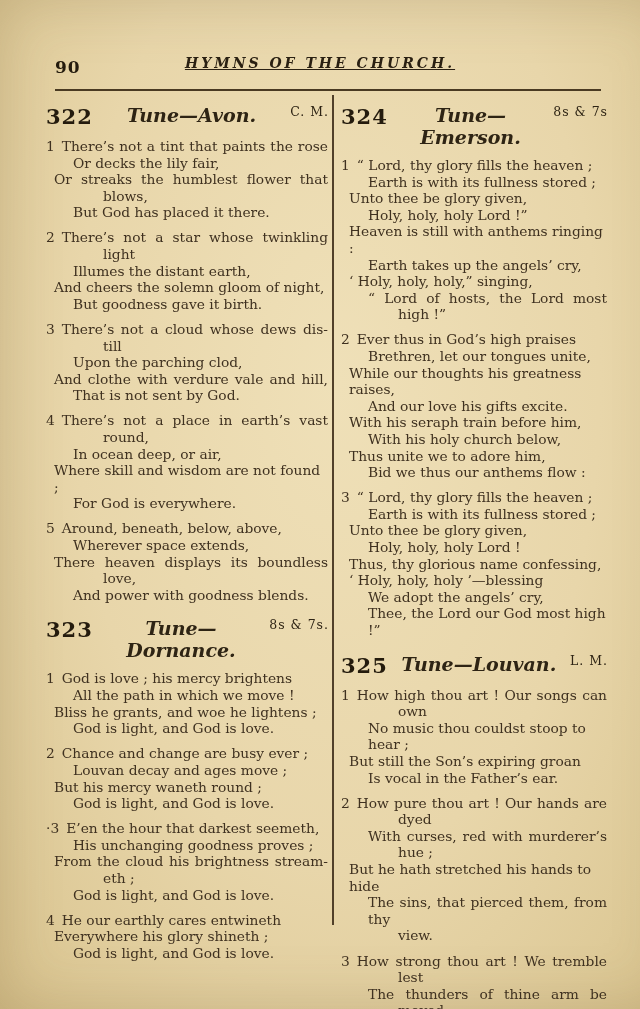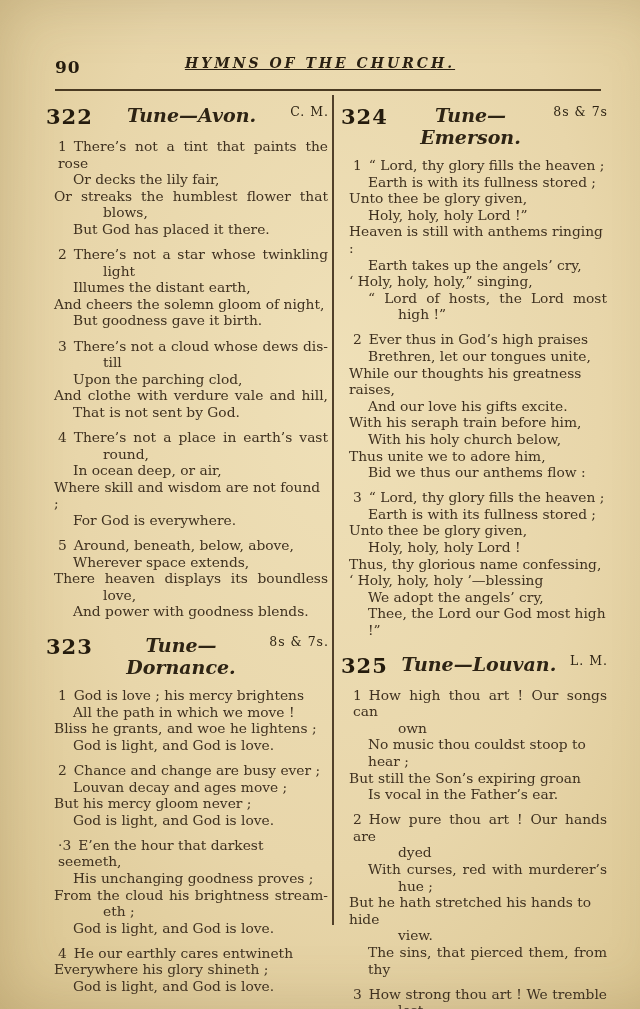--- a/index.html
+++ b/index.html
@@ -19,21 +19,21 @@
   .col{position:absolute;top:100px;}
   .col-left{left:46px;width:283px;}
   .col-right{left:341px;width:267px;}
   .hymn+.hymn{margin-top:14px;}
   .hymn-head{display:flex;align-items:flex-start;margin:4px 0 9px 0;}
   .hymn-number{font-size:21px;font-weight:bold;letter-spacing:1px;color:#241b0d;}
   .hymn-tune{flex:1;text-align:center;font-style:italic;font-weight:bold;font-size:19px;color:#2e2414;}
   .hymn-meter{font-size:12.5px;letter-spacing:1px;color:#2e2414;}
   .verse{margin-bottom:8.5px;}
   .line{font-size:13.8px;line-height:16.6px;white-space:normal;}
-  .line.first{margin-left:12px;}
+  .line.first{margin-left:0;}
   .line.i0{margin-left:8px;}
   .line.i1{margin-left:27px;}
   .line.i2{margin-left:57px;}
   .line.j{text-align:justify;text-align-last:justify;margin-right:1px;}
   .vnum{margin-right:7px;}
 </style>
 </head>
 <body>
 
 <div class="page">
@@ -92,21 +92,21 @@
         </div>
         <div class="verse">
           <div class="line first"><span class="vnum">1</span>God is love ; his mercy brightens</div>
           <div class="line i1">All the path in which we move !</div>
           <div class="line i0">Bliss he grants, and woe he lightens ;</div>
           <div class="line i1">God is light, and God is love.</div>
         </div>
         <div class="verse">
           <div class="line first"><span class="vnum">2</span>Chance and change are busy ever ;</div>
           <div class="line i1">Louvan decay and ages move ;</div>
-          <div class="line i0">But his mercy gloom never ;</div>
+          <div class="line i0">But his mercy waneth round ;</div>
           <div class="line i1">God is light, and God is love.</div>
         </div>
         <div class="verse">
           <div class="line first"><span class="vnum">·3</span>E’en the hour that darkest seemeth,</div>
           <div class="line i1">His unchanging goodness proves ;</div>
           <div class="line i0 j">From the cloud his brightness stream-</div>
           <div class="line i2">eth ;</div>
           <div class="line i1">God is light, and God is love.</div>
         </div>
         <div class="verse">
@@ -167,22 +167,22 @@
           <div class="line i1">No music thou couldst stoop to hear ;</div>
           <div class="line i0">But still the Son’s expiring groan</div>
           <div class="line i1">Is vocal in the Father’s ear.</div>
         </div>
         <div class="verse">
           <div class="line first j"><span class="vnum">2</span>How pure thou art ! Our hands are</div>
           <div class="line i2">dyed</div>
           <div class="line i1 j">With curses, red with murderer’s</div>
           <div class="line i2">hue ;</div>
           <div class="line i0">But he hath stretched his hands to hide</div>
+          <div class="line i1 j">The sins, that pierced them, from thy</div>
           <div class="line i2">view.</div>
-          <div class="line i1 j">The sins, that pierced them, from thy</div>
         </div>
         <div class="verse">
           <div class="line first j"><span class="vnum">3</span>How strong thou art ! We tremble</div>
           <div class="line i2">lest</div>
           <div class="line i1 j">The thunders of thine arm be</div>
           <div class="line i2">moved ;</div>
           <div class="line i0">But he is lying on thy breast,</div>
         </div>
       </section>
     </div>

